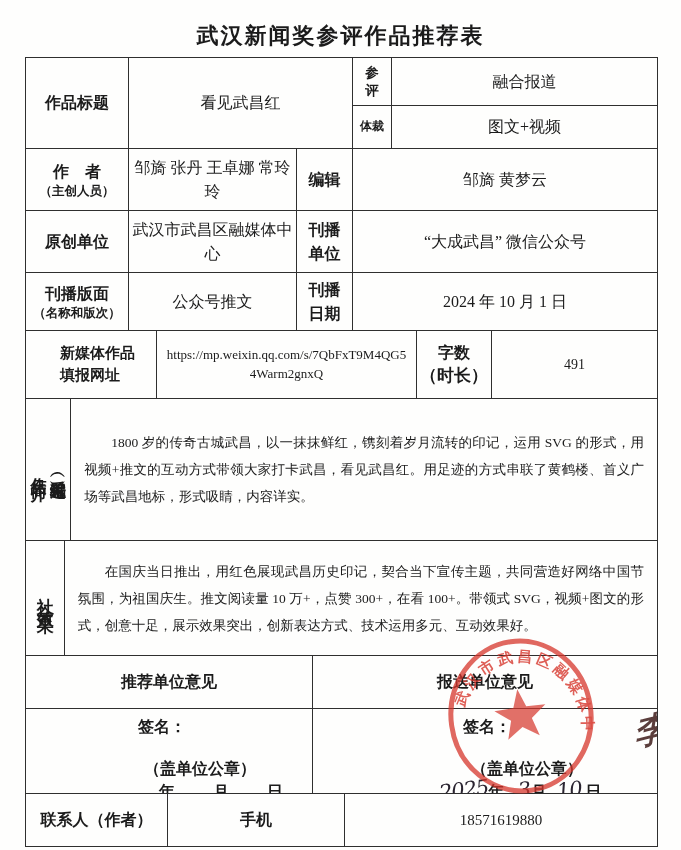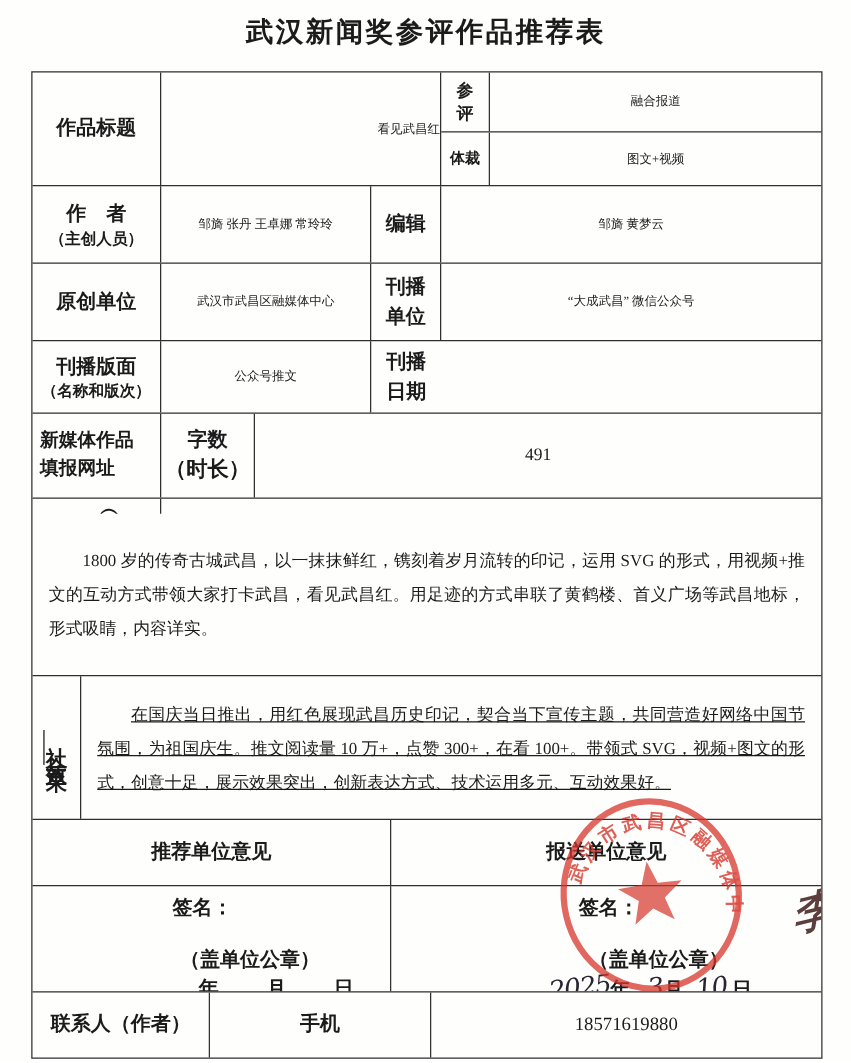--- a/index.html
+++ b/index.html
@@ -2,40 +2,40 @@
 <html><head>
 <meta charset="utf-8">
 <style>
   html,body { margin:0; padding:0; background:#ffffff; }
   .page {
     position:relative; width:681px; height:850px; background:#fefefdff;
     font-family:"Liberation Serif","DejaVu Serif",serif;
     color:#1b1b1b; overflow:hidden;
   }
   .doc-title {
-    position:absolute; top:11px; left:0; width:100%;
+    position:absolute; top:21px; left:0; width:100%;
     text-align:center; font-size:22px; font-weight:bold; letter-spacing:2px;
   }
   .tbl {
     position:absolute; left:25px; top:57px; width:633px;
     border:1.5px solid #2f2f2f; box-sizing:border-box;
     display:flex; flex-direction:column;
   }
   .row { display:flex; box-sizing:border-box; border-bottom:1px solid #2f2f2f; }
   .row:last-child { border-bottom:none; }
   .cell {
     box-sizing:border-box; border-right:1px solid #2f2f2f;
     display:flex; flex-direction:column; align-items:center; justify-content:center;
     overflow:hidden;
   }
   .cell:last-child { border-right:none; }
   .grow { flex:1 1 auto; }
   .lab { font-weight:bold; font-size:16px; line-height:1.45; text-align:center;font-family:Liberation Serif, serif; }
   .sublab { font-weight:bold; font-size:12.5px; line-height:1.3; text-align:center; }
-  .val { font-size:10px; text-align:center; line-height:1.5; }
+  .val { font-size:16px; text-align:center; line-height:1.5; }
   
   .stack { display:flex; flex-direction:column; flex:1 1 auto; }
   .stack .srow { display:flex; box-sizing:border-box; }
   .stack .srow:first-child { border-bottom:1px solid #2f2f2f; }
   
   .vwrap { display:flex; flex-direction:row; align-items:center; justify-content:center; gap:1px; }
   .vtext {
     writing-mode:vertical-lr; text-orientation:mixed;
     font-weight:bold; font-size:16px; letter-spacing:3px; line-height:1.15;
   }
@@ -68,21 +68,21 @@
 <div class="page">
 
   <div class="doc-title">武汉新闻奖参评作品推荐表</div>
 
   <div class="tbl">
 
     <div class="row" style="height:91px;">
       <div class="cell" style="width:103px;">
         <span class="lab">作品标题</span>
       </div>
-      <div class="cell" style="width:224px;align-items:flex-end;">
+      <div class="cell" style="width:224px;">
         <span class="val">看见武昌红</span>
       </div>
       <div class="stack">
         <div class="srow" style="height:48px;">
           <div class="cell" style="width:39px;">
             <span class="sublab" style="font-size:13.5px;">参</span>
             <span class="sublab" style="font-size:13.5px;">评</span>
           </div>
           <div class="cell grow">
             <span class="val">融合报道</span>
@@ -136,49 +136,56 @@
         <span class="lab">刊播版面</span>
         <span class="sublab">（名称和版次）</span>
       </div>
       <div class="cell" style="width:168px;">
         <span class="val">公众号推文</span>
       </div>
       <div class="cell" style="width:56px;">
         <span class="lab">刊播</span>
         <span class="lab">日期</span>
       </div>
+      <div class="cell grow">
+        <span class="val">2024 年 10 月 1 日</span>
+      </div>
     </div>
 
     <div class="row" style="height:68px;">
-      <div class="cell" style="width:103px; align-items:flex-start; padding-left:6px;">
+      <div class="cell" style="width:103px; align-items:flex-start; padding-left:6px;margin-left:28px;">
         <span class="lab" style="font-size:15px;">新媒体作品</span>
         <span class="lab" style="font-size:15px;">填报网址</span>
+      </div>
+      <div class="cell" style="width:260px;">
+        <span class="url-line">https://mp.weixin.qq.com/s/7QbFxT9M4QG5</span>
+        <span class="url-line">4Warm2gnxQ</span>
       </div>
       <div class="cell" style="width:75px;">
         <span class="lab">字数</span>
         <span class="lab" style="font-size:17px;">（时长）</span>
       </div>
       <div class="cell grow">
         <span class="val" style="font-size:14px;">491</span>
       </div>
     </div>
 
-    <div class="row" style="height:142px;flex-direction:column;">
+    <div class="row" style="height:142px;">
       <div class="cell" style="width:103px;">
         <div class="vwrap">
           <span class="vtext">作品简介</span>
           <span class="vtext" style="letter-spacing:1px;">（采编过程）</span>
         </div>
       </div>
       <div class="cell grow">
         <p class="para" style="margin:0;">1800 岁的传奇古城武昌，以一抹抹鲜红，镌刻着岁月流转的印记，运用 SVG 的形式，用视频+推文的互动方式带领大家打卡武昌，看见武昌红。用足迹的方式串联了黄鹤楼、首义广场等武昌地标，形式吸睛，内容详实。</p>
       </div>
     </div>
 
-    <div class="row" style="height:115px;text-decoration:underline;">
+    <div class="row" style="height:115px;">
       <div class="cell" style="width:103px;">
         <span class="vtext wide">社会效果</span>
       </div>
       <div class="cell grow">
         <p class="para" style="margin:0;">在国庆当日推出，用红色展现武昌历史印记，契合当下宣传主题，共同营造好网络中国节氛围，为祖国庆生。推文阅读量 10 万+，点赞 300+，在看 100+。带领式 SVG，视频+图文的形式，创意十足，展示效果突出，创新表达方式、技术运用多元、互动效果好。</p>
       </div>
     </div>
 
     <div class="row" style="height:53px;">
       <div class="cell" style="width:287px;">

